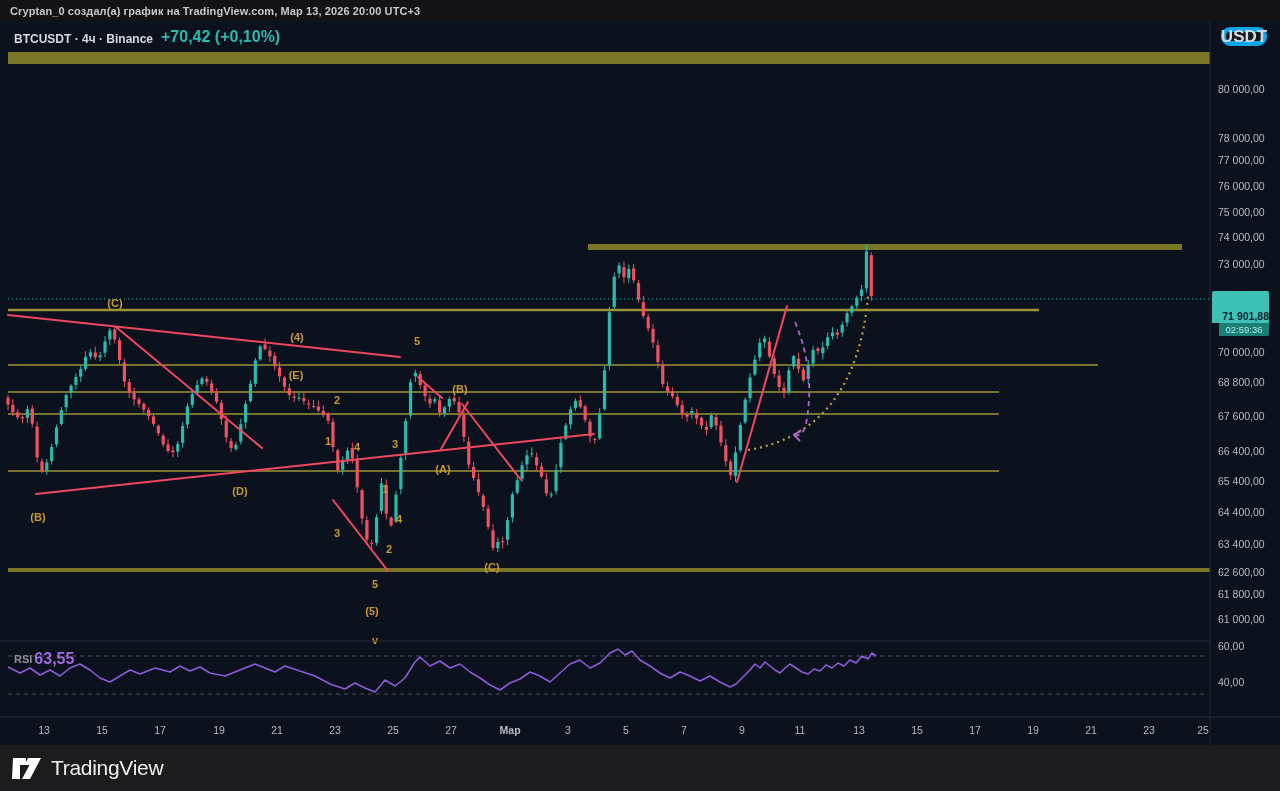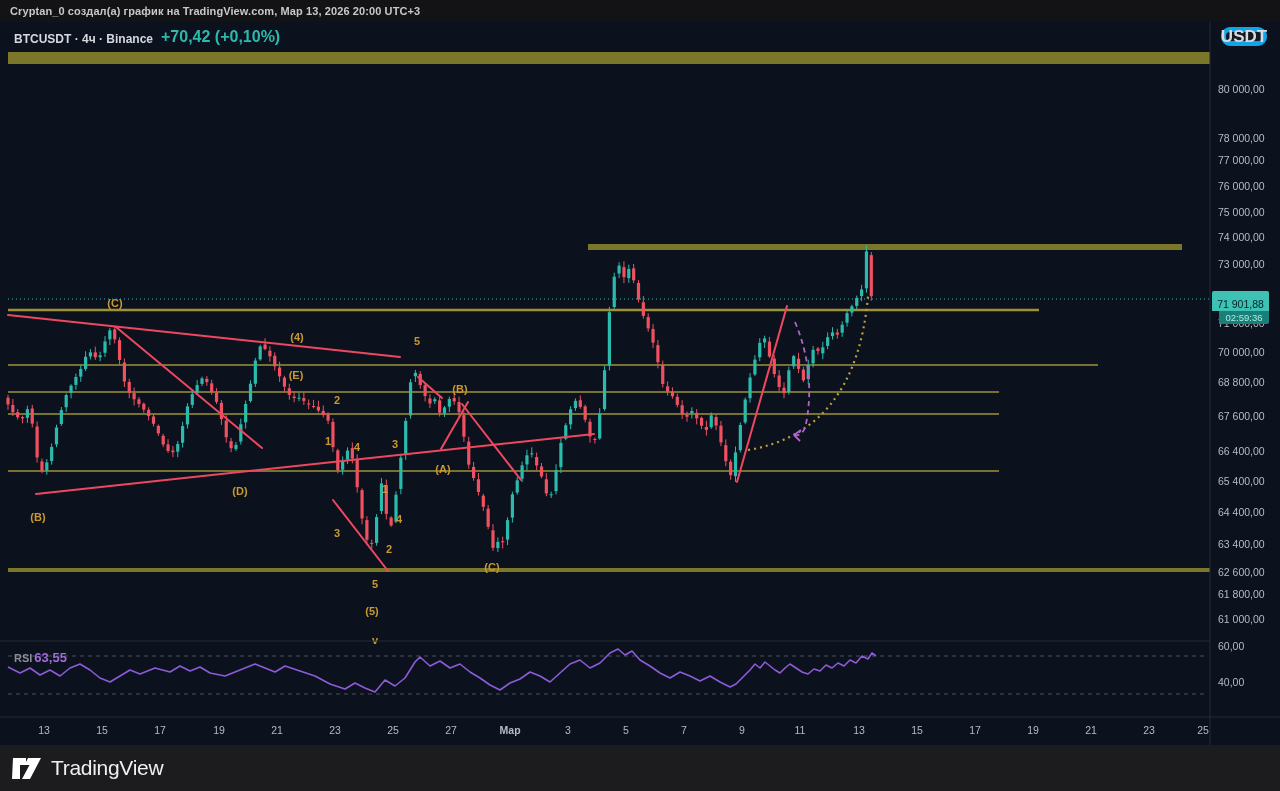--- a/index.html
+++ b/index.html
@@ -5,25 +5,25 @@
   html,body{margin:0;padding:0;width:1280px;height:791px;overflow:hidden;background:#0c111e;font-family:"Liberation Sans",sans-serif;}
   #stage{position:relative;width:1280px;height:572px;background:var(--bg,#0c111e);}
   .top-strip{position:absolute;left:0;top:0;width:1280px;height:22px;background:#131316;display:flex;align-items:center;z-index:5;}
   .top-strip span{margin-left:10px;font-size:11px;font-weight:bold;color:#c7c8cb;letter-spacing:.1px;}
   .symbol-bar{position:absolute;left:14px;top:28px;z-index:5;display:flex;align-items:flex-end;gap:8px;}
   .symbol-bar .title{font-size:12px;font-weight:bold;color:#d5d8de;}
   .symbol-bar .change{font-size:16px;font-weight:bold;color:var(--up,#2abbac);}
   .currency-btn{position:absolute;left:1221px;top:27px;width:46px;height:19px;z-index:6;background:#14181f;border:5px solid #0ea5e9;border-radius:9px;color:#d7dae0;font-size:17px;font-weight:bold;font-family:"Liberation Sans",sans-serif;display:flex;align-items:center;justify-content:center;padding:0;cursor:pointer;}
   #chart-svg{position:absolute;left:0;top:0;z-index:1;}
   .price-badge{position:absolute;left:1212px;top:291px;width:57px;z-index:6;border-radius:2px;overflow:hidden;}
-  .price-badge .price{background:var(--badge-bg,#3dc2b4);color:var(--badge-text,#07222b);font-size:10.5px;font-weight:normal;text-align:center;padding:7px 0 1px 0;}
+  .price-badge .price{background:var(--badge-bg,#3dc2b4);color:var(--badge-text,#07222b);font-size:10.5px;font-weight:bold;text-align:right;padding:19px 0 1px 0;}
   .price-badge .countdown{background:var(--countdown-bg,#1a7f76);color:var(--countdown-text,#a8ece4);font-size:9.5px;text-align:center;padding:1px 0;margin-left:7px;}
   .rsi-head{position:absolute;left:14px;top:650px;z-index:5;display:flex;gap:2px;align-items:center;}
   .rsi-head .lbl{font-size:11px;font-weight:bold;color:#8b8e98;}
-  .rsi-head .val{font-size:13px;font-weight:bold;color:var(--rsi-val,#a06cdd);}
+  .rsi-head .val{font-size:16px;font-weight:bold;color:var(--rsi-val,#a06cdd);}
   .footer{position:absolute;left:0;top:745px;width:1280px;height:46px;background:#1c1c1f;display:flex;align-items:center;z-index:5;}
   .footer .logo{margin-left:12px;display:flex;align-items:center;}
   .footer .brand{margin-left:9px;font-size:21px;font-weight:normal;color:#efefef;letter-spacing:-0.3px;}
 </style>
 </head>
 <body>
 
 <div id="stage">
 
   <div class="top-strip">

